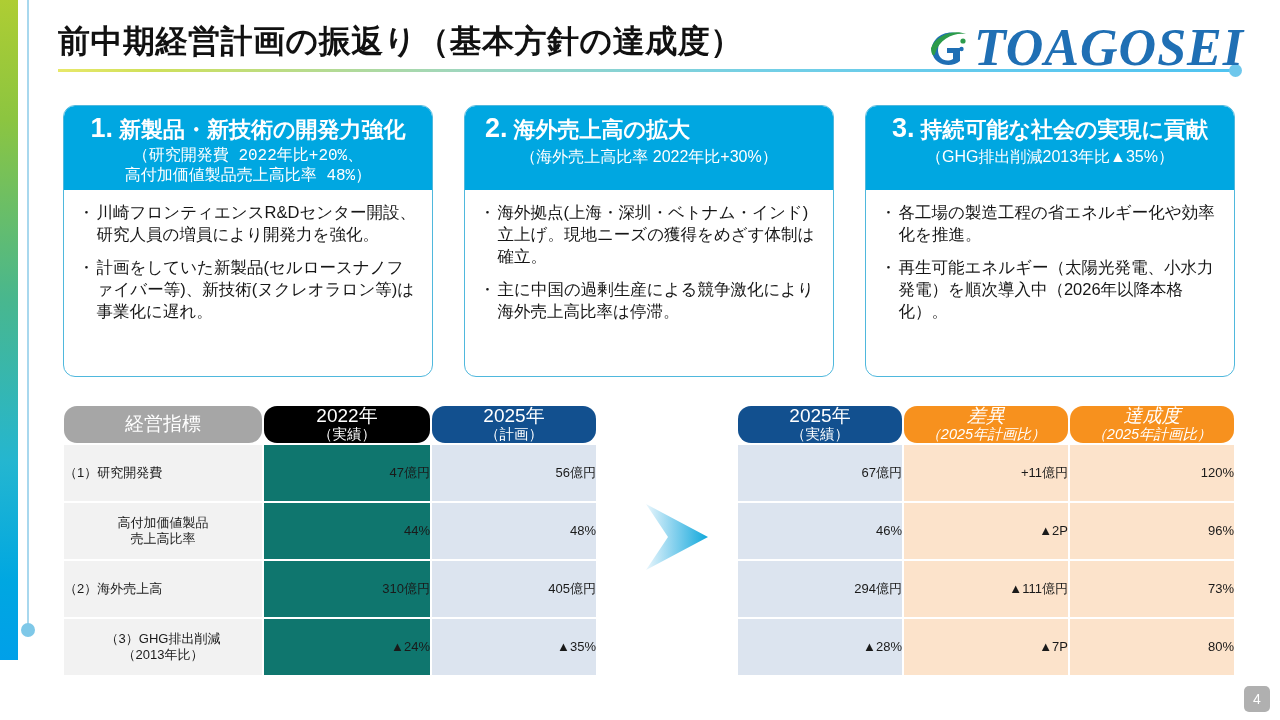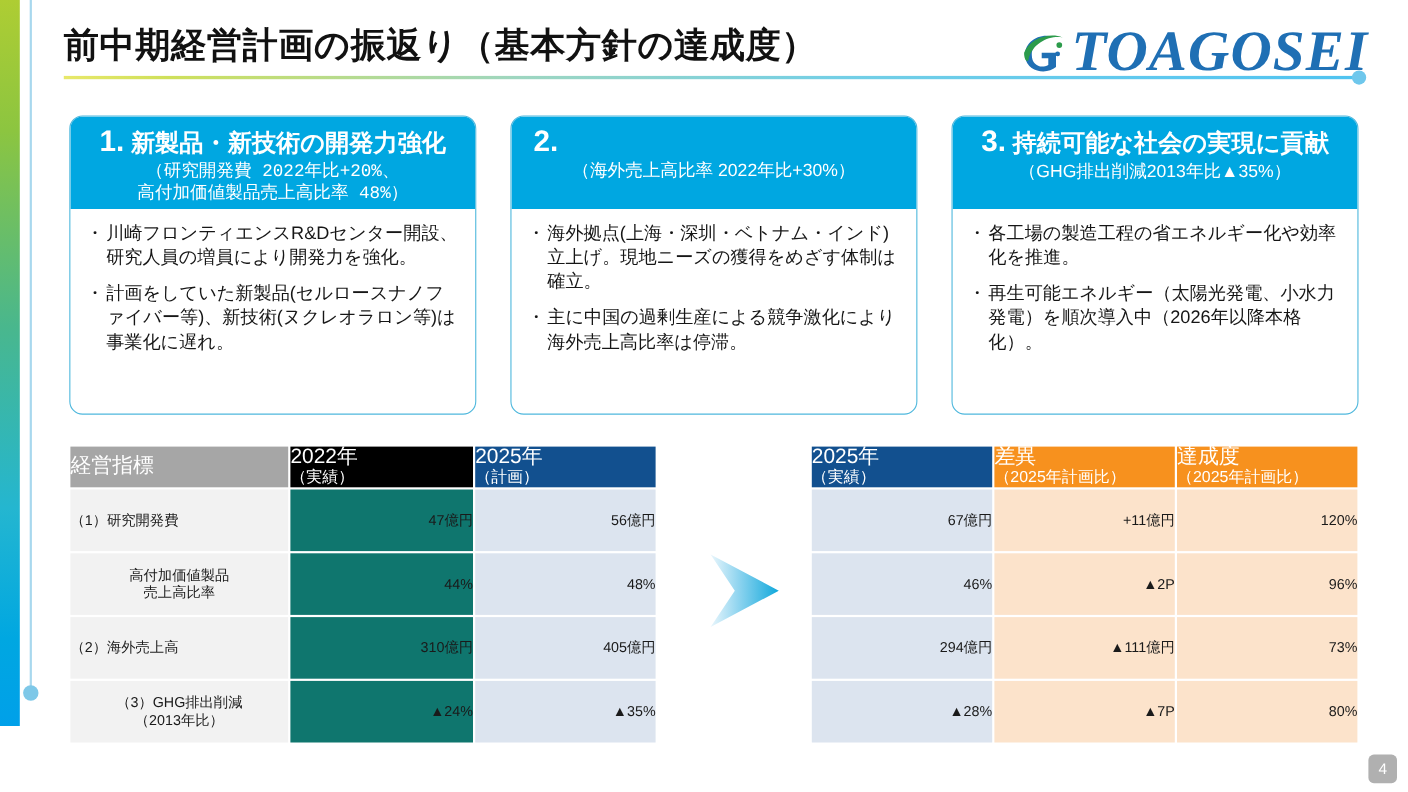--- a/index.html
+++ b/index.html
@@ -181,32 +181,33 @@
     table-layout: fixed;
   }
   table.grid th, table.grid td {
     padding: 0;
     margin: 0;
     vertical-align: middle;
     font-weight: normal;
   }
   .th-cell {
     color: #ffffff;
-    text-align: left;
+    text-align: center;
     height: 36px;
     line-height: 1.1;
     padding: 2px 4px;
     box-sizing: border-box;
+    border-radius: 13px;
   }
   .th-main { font-size: 19px; }
   .th-sub  { font-size: 14.5px; }
   .th-gray { background: #a6a6a6; }
   .th-cyan { background: #000000; }
   .th-navy { background: #12508f; }
-  .th-orange { background: #f7911e; }
+  .th-orange { background: #f7911e; font-style: italic; }
 
   .td-cell {
     height: 56px;
     font-size: 13px;
     padding: 3px 12px;
     box-sizing: border-box;
     line-height: 1.22;
   }
   .td-label-left   { background: #f2f2f2; text-align: left;  padding-left: 14px; }
   .td-label-center { background: #f2f2f2; text-align: center; }
@@ -284,20 +285,21 @@
         <span class="bullet-dot">・</span>
         <span class="bullet-text">計画をしていた新製品(セルロースナノファイバー等)、新技術(ヌクレオラロン等)は事業化に遅れ。</span>
       </div>
     </div>
   </div>
 
   <div class="box" id="box2">
     <div class="box-head">
       <div class="head-line1">
         <span class="head-num">2.</span>
+        <span class="head-title">海外売上高の拡大</span>
       </div>
       <div class="head-sub">
         <div>（海外売上高比率 2022年比+30%）</div>
       </div>
     </div>
     <div class="box-body">
       <div class="bullet">
         <span class="bullet-dot">・</span>
         <span class="bullet-text">海外拠点(上海・深圳・ベトナム・インド)立上げ。現地ニーズの獲得をめざす体制は確立。</span>
       </div>

